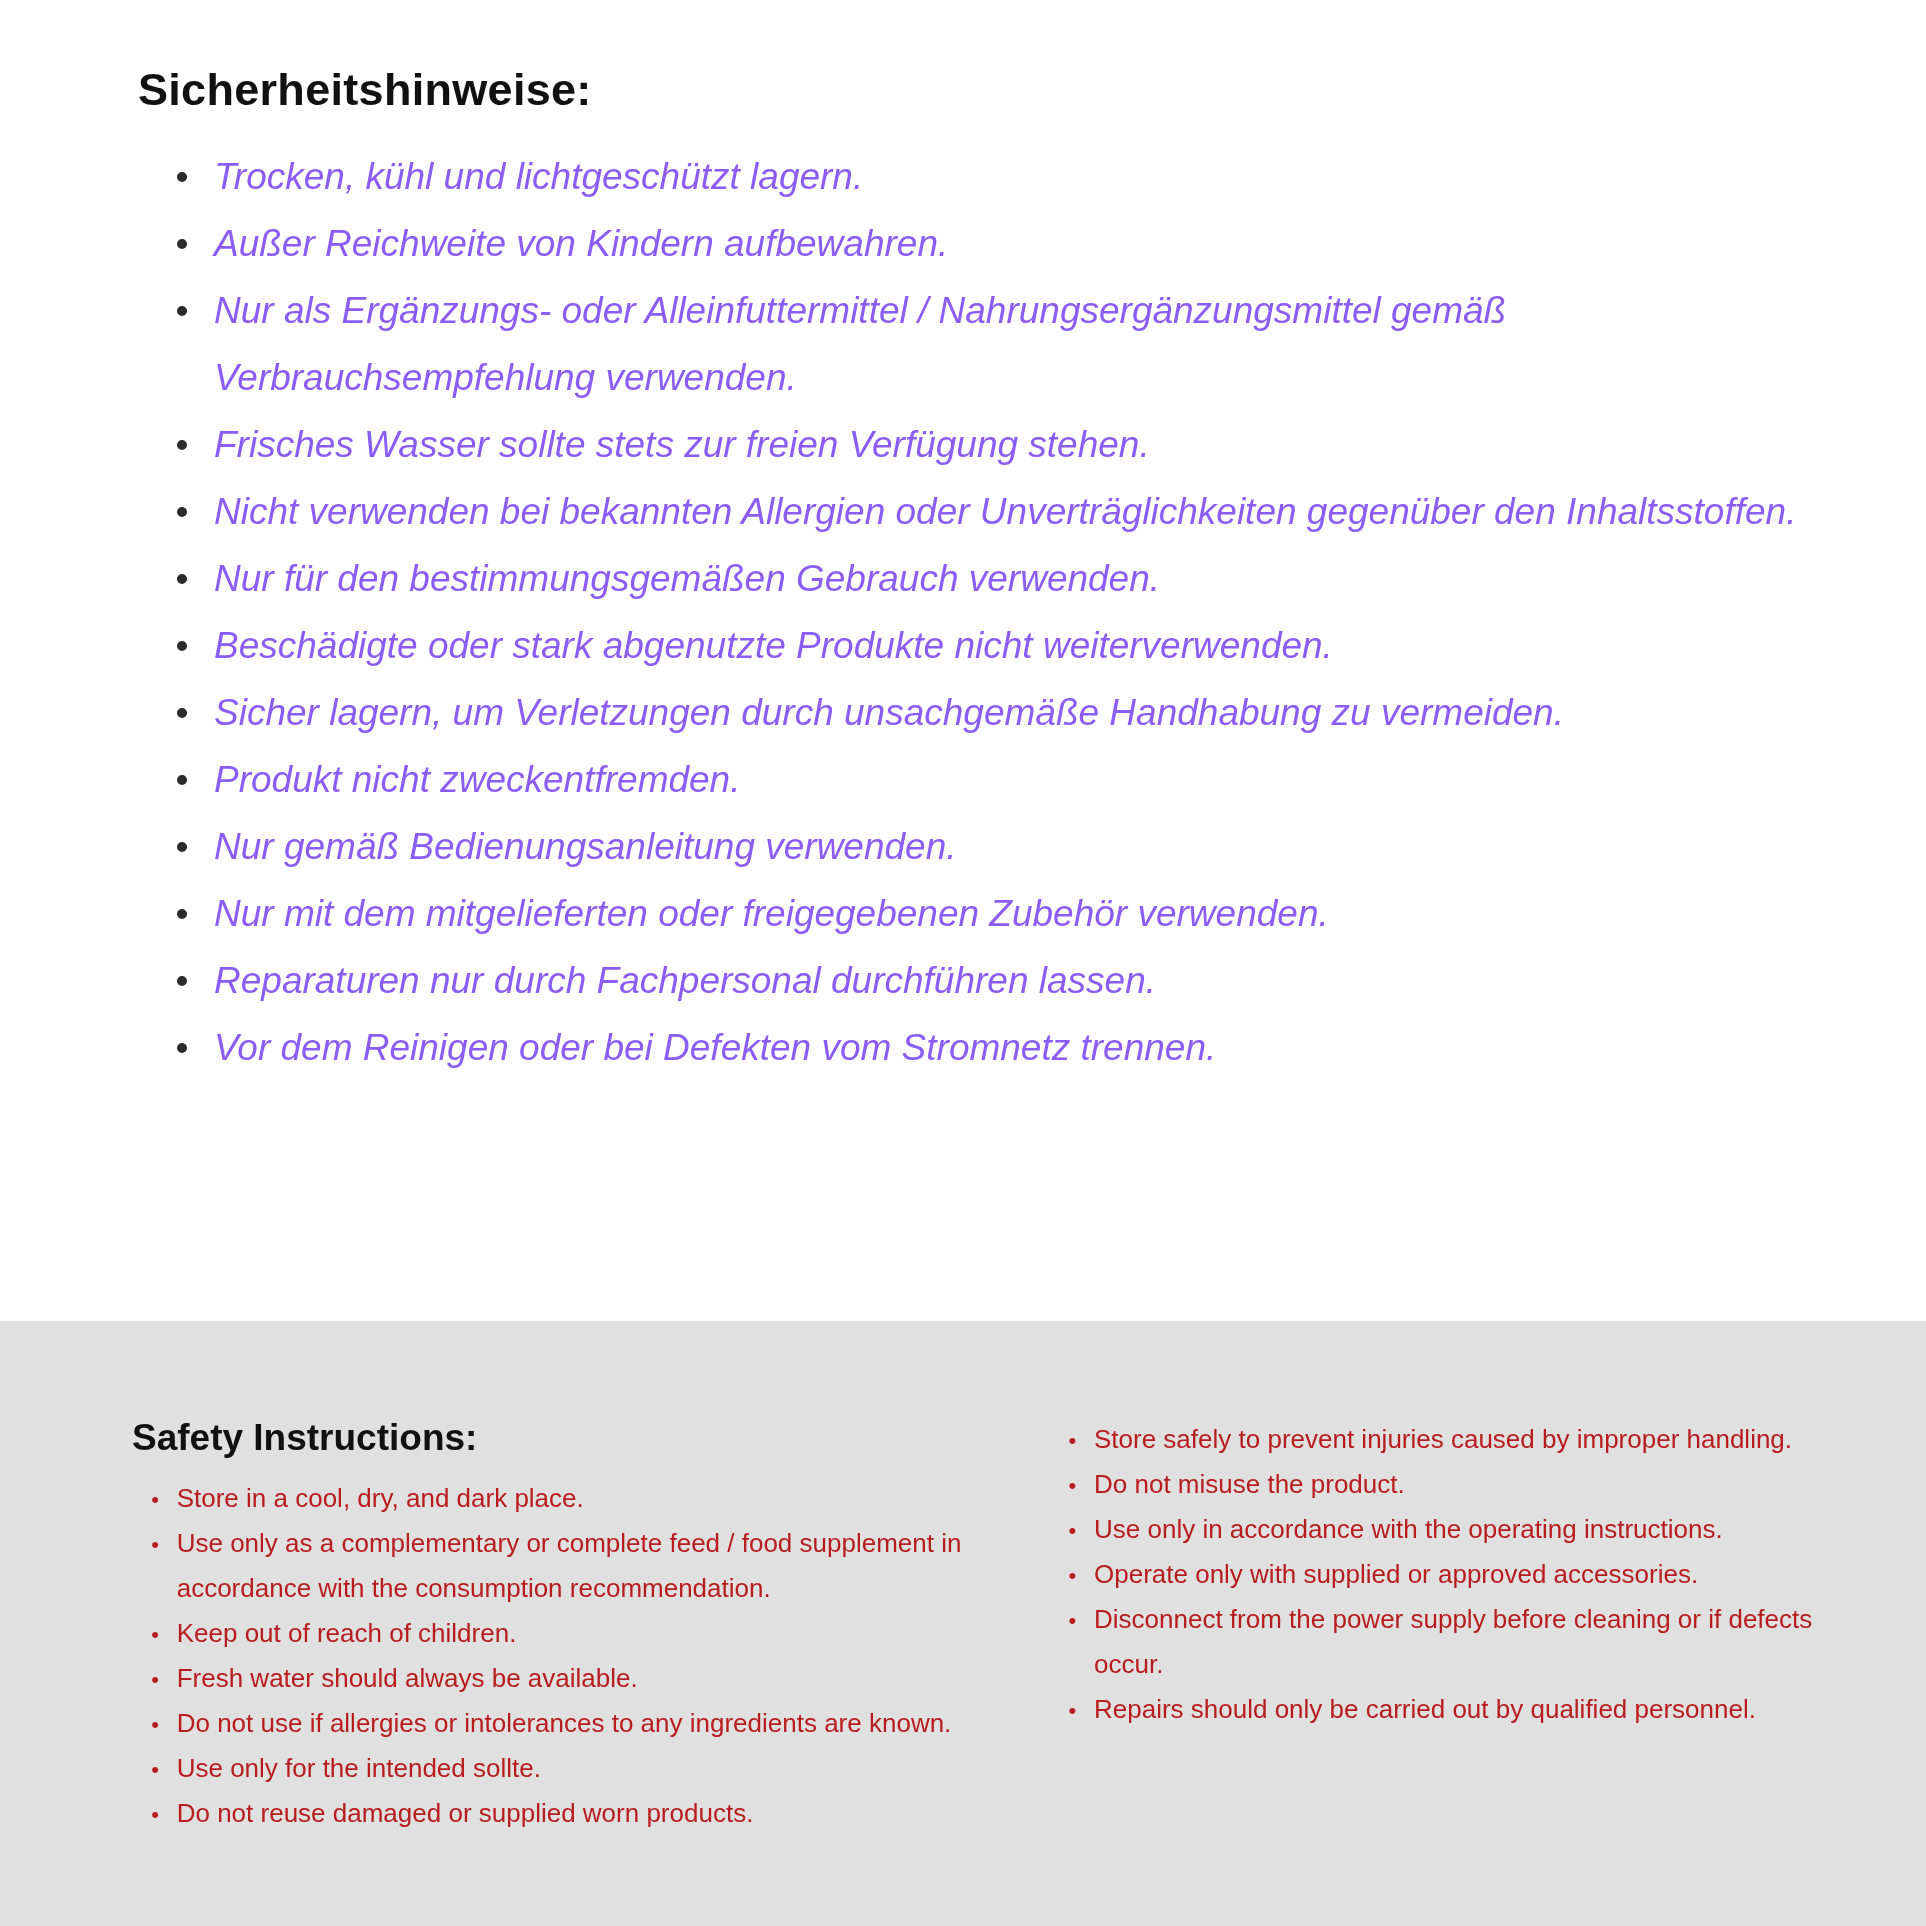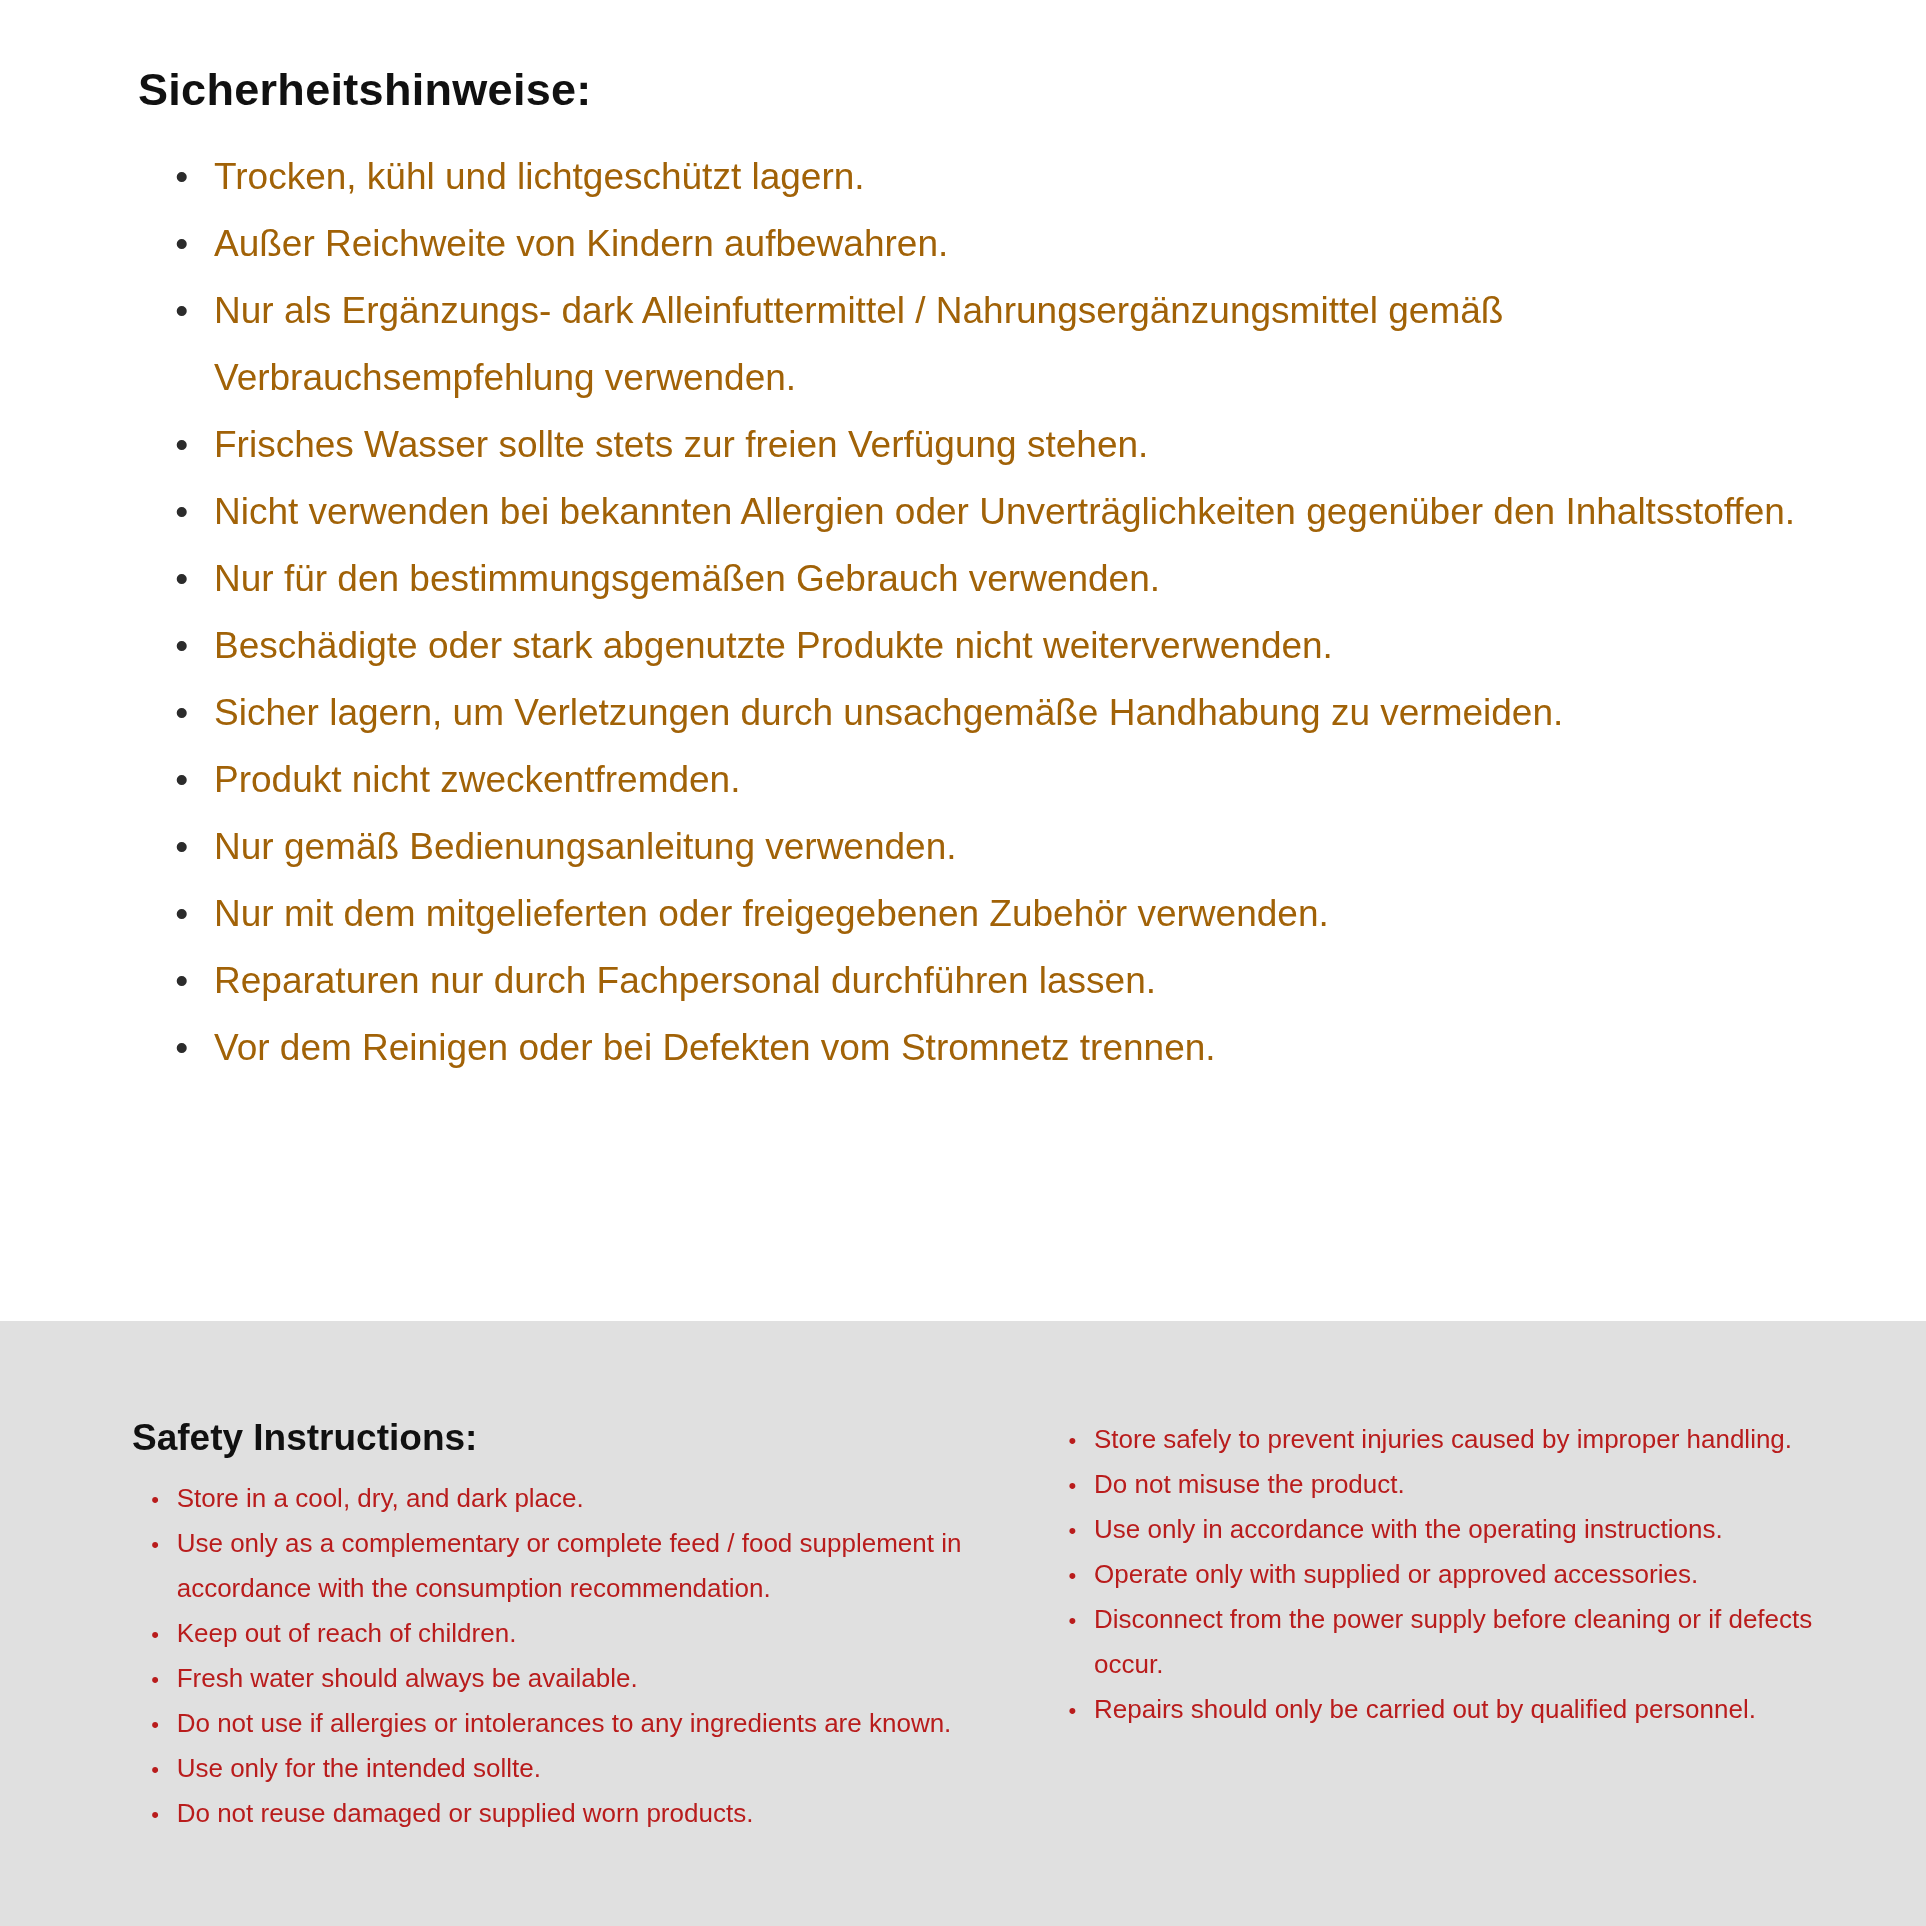--- a/index.html
+++ b/index.html
@@ -33,23 +33,24 @@
     font-weight: 700;
     color: #111111;
     letter-spacing: 0.3px;
     margin-bottom: 27px;
   }
 
   .german-list {
     list-style: none;
     font-size: 37px;
     line-height: 67px;
-    color: #a16207;
+    color: #8b5cf6;
     max-width: 1695px;
     margin-left: 36px;
+    font-style: italic;
   }
 
   .german-list li {
     position: relative;
     padding-left: 40px;
   }
 
   .german-list li::before {
     content: "\2022";
     position: absolute;
@@ -107,21 +108,21 @@
 </head>
 <body>
 
 <div class="page">
 
   <section class="german-section">
     <h1 class="german-title">Sicherheitshinweise:</h1>
     <ul class="german-list">
         <li>Trocken, kühl und lichtgeschützt lagern.</li>
         <li>Außer Reichweite von Kindern aufbewahren.</li>
-        <li>Nur als Ergänzungs- dark Alleinfuttermittel / Nahrungsergänzungsmittel gemäß Verbrauchsempfehlung verwenden.</li>
+        <li>Nur als Ergänzungs- oder Alleinfuttermittel / Nahrungsergänzungsmittel gemäß Verbrauchsempfehlung verwenden.</li>
         <li>Frisches Wasser sollte stets zur freien Verfügung stehen.</li>
         <li>Nicht verwenden bei bekannten Allergien oder Unverträglichkeiten gegenüber den Inhaltsstoffen.</li>
         <li>Nur für den bestimmungsgemäßen Gebrauch verwenden.</li>
         <li>Beschädigte oder stark abgenutzte Produkte nicht weiterverwenden.</li>
         <li>Sicher lagern, um Verletzungen durch unsachgemäße Handhabung zu vermeiden.</li>
         <li>Produkt nicht zweckentfremden.</li>
         <li>Nur gemäß Bedienungsanleitung verwenden.</li>
         <li>Nur mit dem mitgelieferten oder freigegebenen Zubehör verwenden.</li>
         <li>Reparaturen nur durch Fachpersonal durchführen lassen.</li>
         <li>Vor dem Reinigen oder bei Defekten vom Stromnetz trennen.</li>

